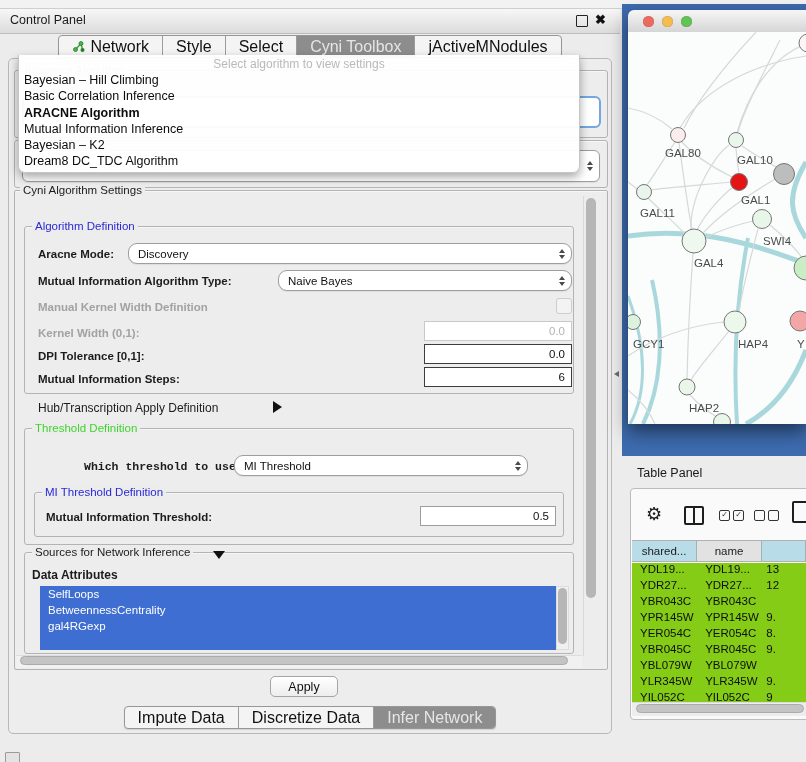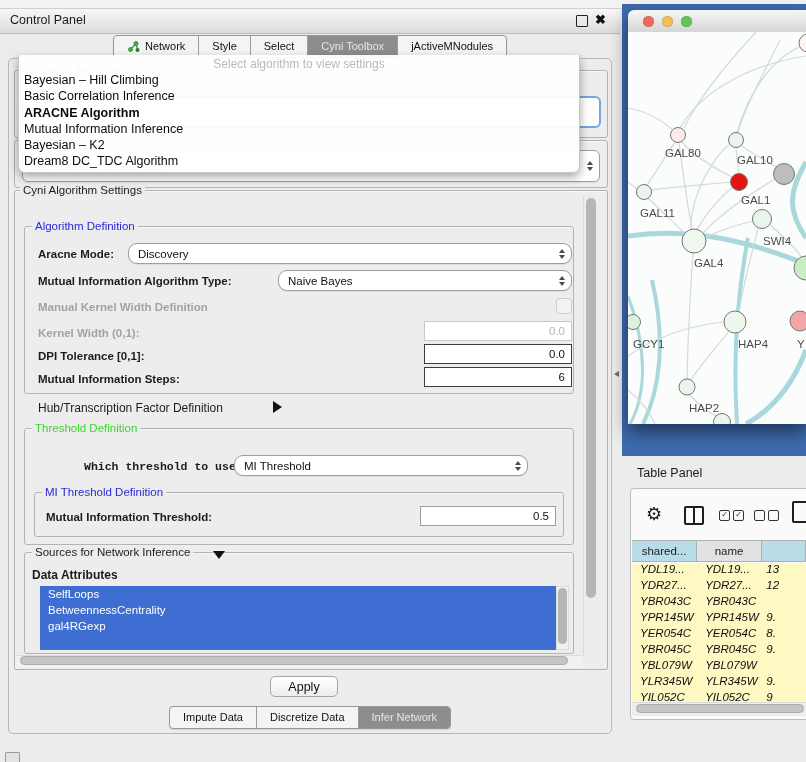--- a/index.html
+++ b/index.html
@@ -14,21 +14,21 @@
   
   .combo{position:absolute;background:#fff;border:1px solid #9e9e9e;border-radius:9px;display:flex;align-items:center;font-size:11.5px;color:#111;padding-left:9px;box-sizing:border-box;box-shadow:0 1px 1px rgba(0,0,0,.07);}
   .combo .arr{margin-left:auto;margin-right:6px;display:flex;flex-direction:column;gap:2px;}
   .tri-up{width:0;height:0;border-left:3.5px solid transparent;border-right:3.5px solid transparent;border-bottom:4px solid #4a4a4a;}
   .tri-dn{width:0;height:0;border-left:3.5px solid transparent;border-right:3.5px solid transparent;border-top:4px solid #4a4a4a;}
   input.field{position:absolute;background:#fff;border:1px solid #9e9e9e;font-size:11.5px;color:#111;text-align:right;padding:0 6px;box-sizing:border-box;font-family:"Liberation Sans",sans-serif;}
   input.field.dark{border:1.4px solid #3d3d3d;}
   input.field.dis{border-color:#c9c9c9;color:#b3b3b3;}
   
   .seg{display:flex;border:1px solid #979797;border-radius:4px;overflow:hidden;height:21px;background:#f4f4f4;box-shadow:0 1px 1px rgba(0,0,0,.12);}
-  .seg .tab{padding:0 13px;line-height:21px;font-size:11px;color:#111;border-left:1px solid #9c9c9c;display:flex;align-items:center;gap:5px;white-space:nowrap;}
+  .seg .tab{padding:0 13px;line-height:21px;font-size:16px;color:#111;border-left:1px solid #9c9c9c;display:flex;align-items:center;gap:5px;white-space:nowrap;}
   .seg .tab:first-child{border-left:none;}
   .seg .tab.sel{background:#8d8d8d;color:#e6e6e4;}
   
   #algo-popup{position:absolute;left:18px;top:55px;width:560px;height:117px;background:rgba(255,255,255,.95);border:1px solid #c6c6c6;border-top:none;border-radius:0 0 7px 7px;box-shadow:0 4px 10px rgba(0,0,0,.35);z-index:50;}
   #algo-popup .ph{font-size:12px;color:#b9b9b9;text-align:center;padding-top:2px;height:15px;}
   #algo-popup .it{font-size:12.5px;color:#0c0c0c;padding-left:5px;line-height:16.3px;white-space:nowrap;}
   #algo-popup .it.hl{font-weight:bold;}
   
   #attr-list{position:absolute;left:40px;top:586px;width:516px;height:64px;background:#3e6ed2;overflow:hidden;}
   #attr-list .li{color:#fff;font-size:11.5px;line-height:16px;padding-left:8px;white-space:nowrap;}
@@ -155,21 +155,21 @@
 
   <span class="lbl dis" style="left:38px;top:327px;">Kernel Width (0,1):</span>
   <input class="field dis" readonly="" style="left: 424px; top: 321px; width: 148px; height: 20px;" value="0.0">
 
   <span class="lbl" style="left:38px;top:350px;">DPI Tolerance [0,1]:</span>
   <input class="field dark" style="left: 424px; top: 344px; width: 148px; height: 20px;" value="0.0">
 
   <span class="lbl" style="left:38px;top:373px;">Mutual Information Steps:</span>
   <input class="field dark" style="left: 424px; top: 367px; width: 148px; height: 20px;" value="6">
 
-  <span class="plain" style="left:38px;top:401px;">Hub/Transcription Factor Definition</span>
+  <span class="plain" style="left:38px;top:401px;">Hub/Transcription Apply Definition</span>
   <span class="abs" style="left:273px;top:401px;width:0;height:0;border-top:6px solid transparent;border-bottom:6px solid transparent;border-left:9px solid #111;"></span>
 
   <div class="gb" style="left:24px;top:428px;width:548px;height:115px;"></div>
   <span class="gbt" style="left:32px;top:422px;color:#3fd32f;">Threshold Definition</span>
 
   <span class="lbl" style="left:84px;top:460px;font-family:Liberation Mono, monospace;">Which threshold to use:</span>
   <div class="combo" style="left:234px;top:455px;width:294px;height:21px;">
     <span>MI Threshold</span>
     <span class="arr">
         <span class="tri-up"></span>
@@ -299,21 +299,21 @@
     <span class="cbx"></span>
       <span class="cbx"></span>
   </span>
   <span class="abs" style="left:792px;top:501px;width:13px;height:18px;border:2px solid #1e1e1e;border-radius:2px;background:#fafafa;"></span>
 
   <div class="abs" id="tbl-header" style="left:632px;top:540px;width:174px;display:flex;">
       <div class="th-cell" style="width: 77px; background: rgb(185, 220, 233);">shared...</div>
       <div class="th-cell" style="width: 77px; background: rgb(226, 226, 226);">name</div>
       <div class="th-cell" style="width: 52px; background: rgb(185, 220, 233);"></div>
     </div>
-  <div class="abs" id="tbl-rows" style="left:632px;top:563px;width:174px;height:139px;overflow:hidden;background:#fef9c3;font-style:italic;">
+  <div class="abs" id="tbl-rows" style="left:632px;top:563px;width:174px;height:139px;overflow:hidden;background:#84cc16;">
       <div class="tr-row">
         <div class="c" style="width: 77px; padding-left: 8px; box-sizing: border-box;">YDL19...</div>
         <div class="c" style="width: 77px; padding-left: 8px; box-sizing: border-box;">YDL19...</div>
         <div class="c" style="width: 52px; padding-left: 4px; box-sizing: border-box;">13</div>
       </div>
       <div class="tr-row">
         <div class="c" style="width: 77px; padding-left: 8px; box-sizing: border-box;">YDR27...</div>
         <div class="c" style="width: 77px; padding-left: 8px; box-sizing: border-box;">YDR27...</div>
         <div class="c" style="width: 52px; padding-left: 4px; box-sizing: border-box;">12</div>
       </div>

